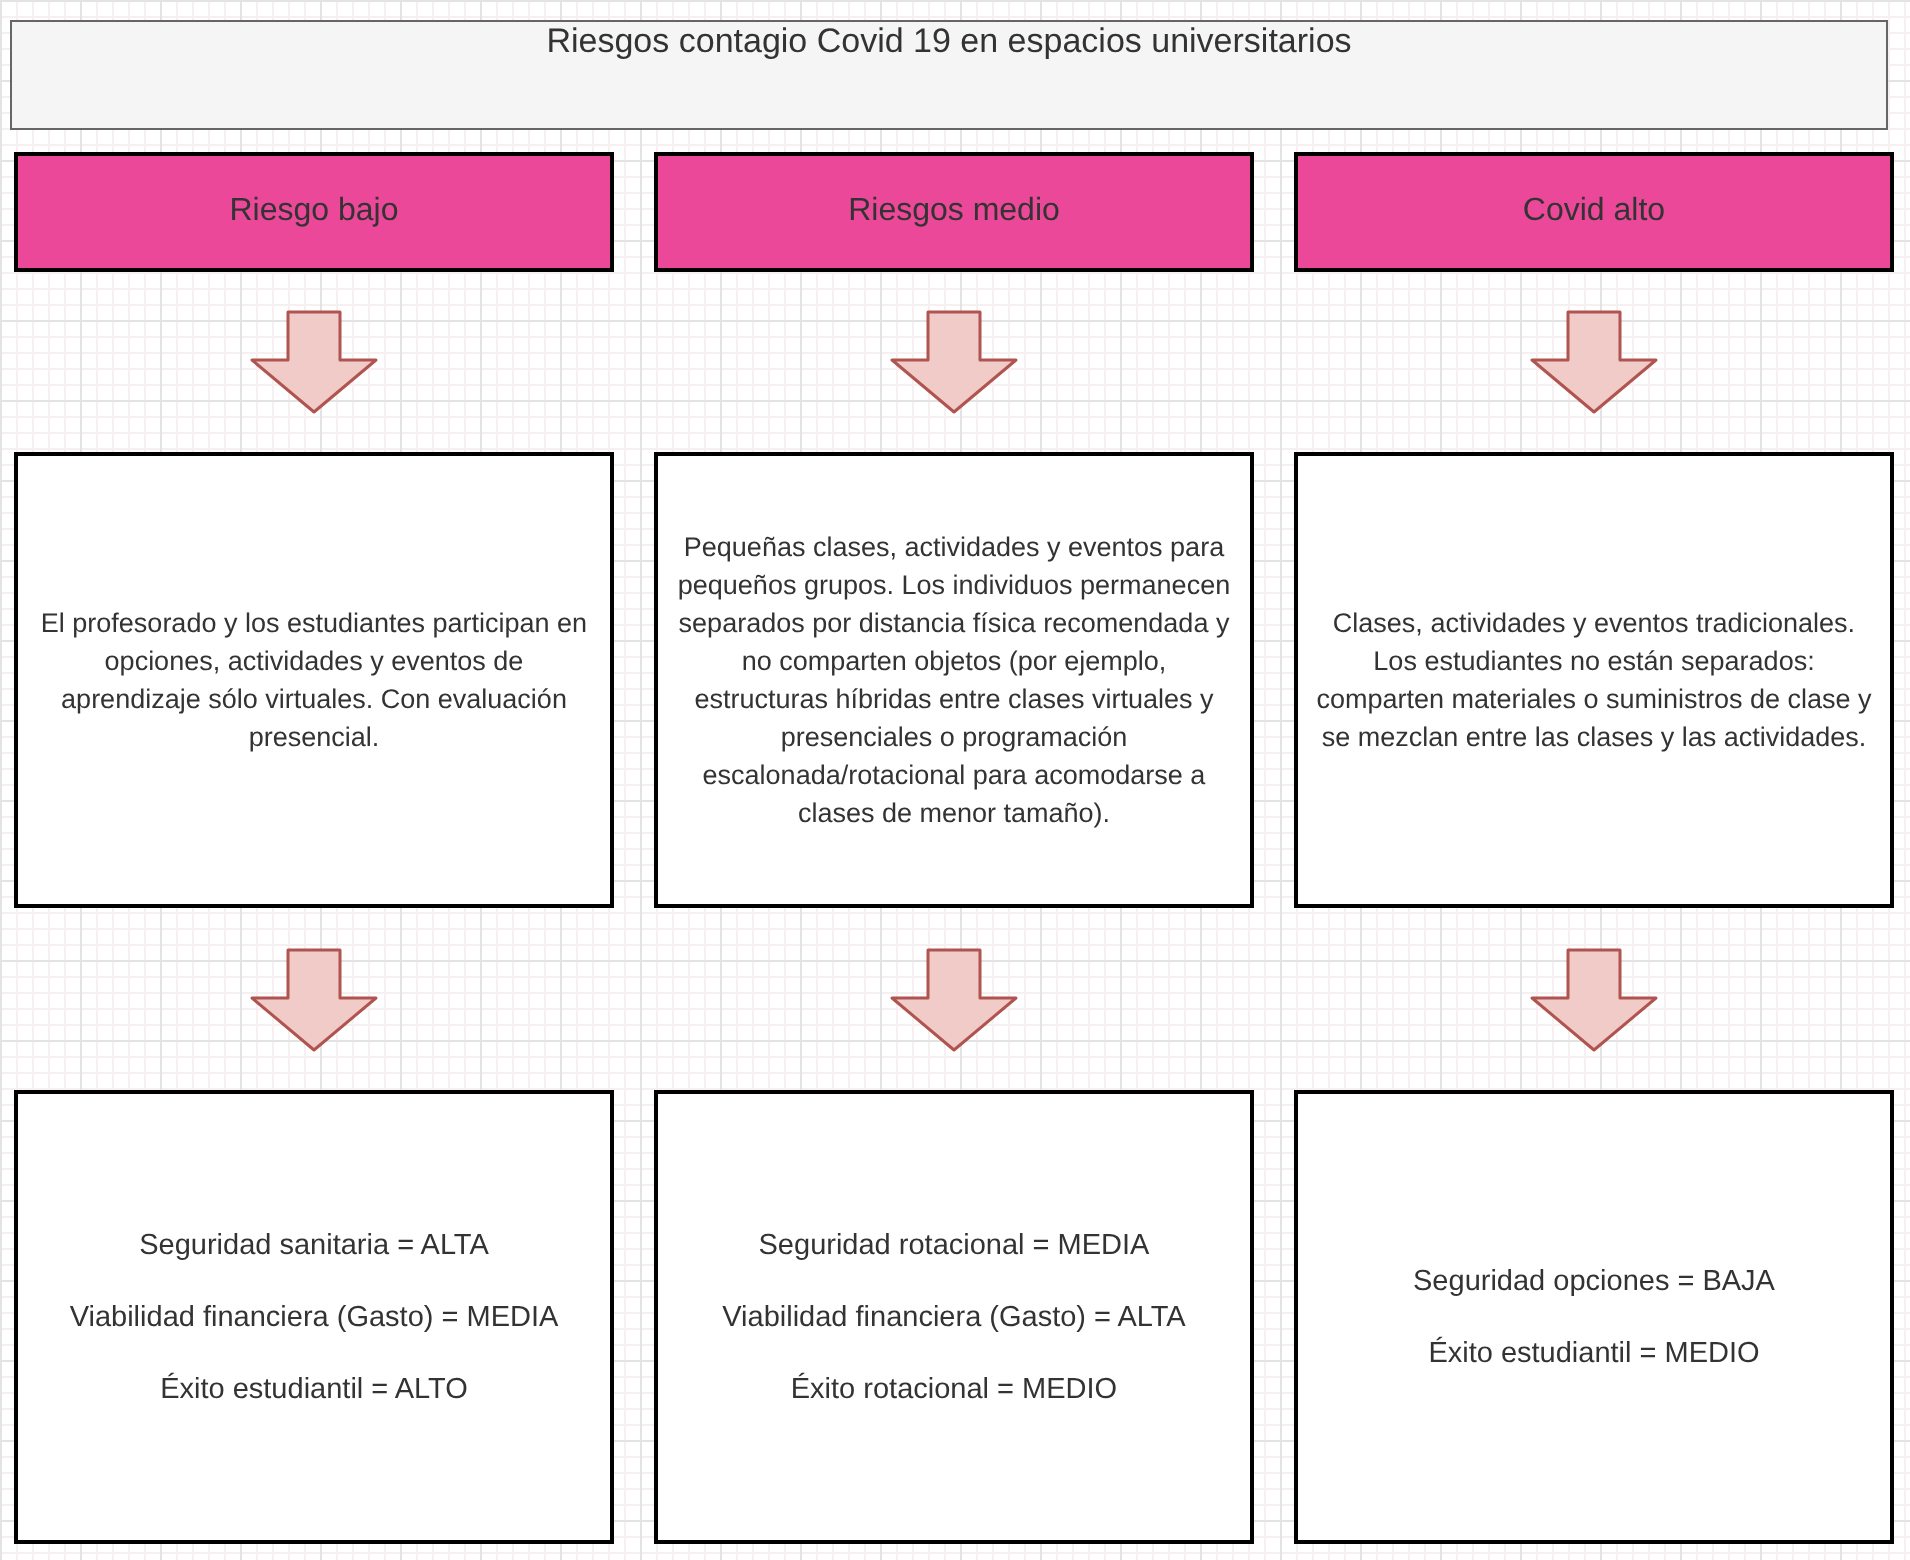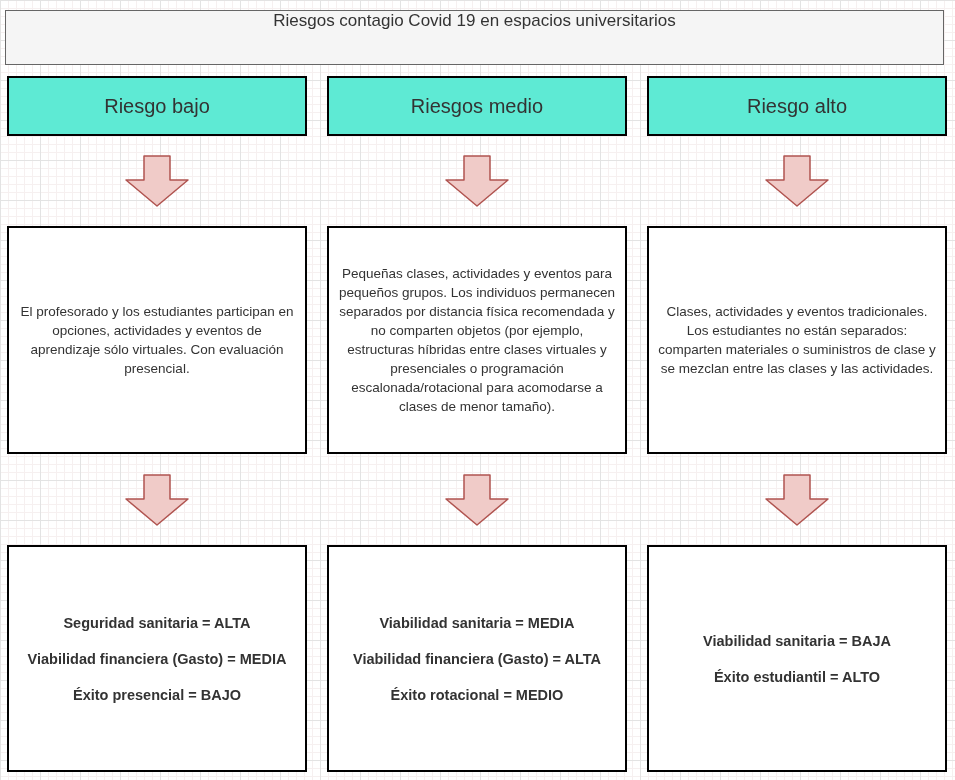--- a/index.html
+++ b/index.html
@@ -38,23 +38,23 @@
     top: 76px;
     width: 300px;
     display: flex; flex-direction: column;
   }
   .col-0 { left: 7px; }
   .col-1 { left: 327px; }
   .col-2 { left: 647px; }
   .header-box {
     height: 60px;
     border: 2px solid var(--box-border);
-    background: #5eead4;
+    background: #ec4899;
     display: flex; align-items: center; justify-content: center;
-    font-size: 20px;
+    font-size: 16px;
   }
   .arrow-wrap {
     display: flex; align-items: center; justify-content: center;
   }
   .arrow-wrap.gap1 { height: 90px; }
   .arrow-wrap.gap2 { height: 91px; }
   .arrow-svg { width: 64px; height: 52px; display: block; }
   .arrow-svg path {
     fill: var(--arrow-fill);
     stroke: var(--arrow-stroke);
@@ -74,21 +74,21 @@
   .outcome-box {
     height: 227px;
     border: 2px solid var(--box-border);
     background: #ffffff;
     display: flex; flex-direction: column;
     align-items: center; justify-content: center;
     text-align: center;
     font-size: 14.5px;
     line-height: 18px;
   }
-  .outcome-box p { margin: 9px 0; font-weight: bold; }
+  .outcome-box p { margin: 9px 0; }
 </style>
 </head>
 <body>
 
 <div class="title-box">
   <span>Riesgos contagio Covid 19 en espacios universitarios</span>
 </div>
 
 <div class="column col-0">
   <div class="header-box">
@@ -103,21 +103,21 @@
     <p>El profesorado y los estudiantes participan en opciones, actividades y eventos de aprendizaje sólo virtuales. Con evaluación presencial.</p>
   </div>
   <div class="arrow-wrap gap2">
     <svg class="arrow-svg" viewBox="0 0 64 52">
       <path d="M 19 1 L 45 1 L 45 25 L 63 25 L 32 51 L 1 25 L 19 25 Z"></path>
     </svg>
   </div>
   <div class="outcome-box">
     <p>Seguridad sanitaria = ALTA</p>
     <p>Viabilidad financiera (Gasto) = MEDIA</p>
-    <p>Éxito presencial = BAJO</p>
+    <p>Éxito estudiantil = ALTO</p>
   </div>
 </div>
 
 <div class="column col-1">
   <div class="header-box">
     <span>Riesgos medio</span>
   </div>
   <div class="arrow-wrap gap1">
     <svg class="arrow-svg" viewBox="0 0 64 52">
       <path d="M 19 1 L 45 1 L 45 25 L 63 25 L 32 51 L 1 25 L 19 25 Z"></path>
@@ -125,40 +125,40 @@
   </div>
   <div class="desc-box">
     <p>Pequeñas clases, actividades y eventos para pequeños grupos. Los individuos permanecen separados por distancia física recomendada y no comparten objetos (por ejemplo, estructuras híbridas entre clases virtuales y presenciales o programación escalonada/rotacional para acomodarse a clases de menor tamaño).</p>
   </div>
   <div class="arrow-wrap gap2">
     <svg class="arrow-svg" viewBox="0 0 64 52">
       <path d="M 19 1 L 45 1 L 45 25 L 63 25 L 32 51 L 1 25 L 19 25 Z"></path>
     </svg>
   </div>
   <div class="outcome-box">
-    <p>Viabilidad sanitaria = MEDIA</p>
+    <p>Seguridad rotacional = MEDIA</p>
     <p>Viabilidad financiera (Gasto) = ALTA</p>
     <p>Éxito rotacional = MEDIO</p>
   </div>
 </div>
 
 <div class="column col-2">
   <div class="header-box">
-    <span>Riesgo alto</span>
+    <span>Covid alto</span>
   </div>
   <div class="arrow-wrap gap1">
     <svg class="arrow-svg" viewBox="0 0 64 52">
       <path d="M 19 1 L 45 1 L 45 25 L 63 25 L 32 51 L 1 25 L 19 25 Z"></path>
     </svg>
   </div>
   <div class="desc-box">
     <p>Clases, actividades y eventos tradicionales. Los estudiantes no están separados: comparten materiales o suministros de clase y se mezclan entre las clases y las actividades.</p>
   </div>
   <div class="arrow-wrap gap2">
     <svg class="arrow-svg" viewBox="0 0 64 52">
       <path d="M 19 1 L 45 1 L 45 25 L 63 25 L 32 51 L 1 25 L 19 25 Z"></path>
     </svg>
   </div>
   <div class="outcome-box">
-    <p>Viabilidad sanitaria = BAJA</p>
-    <p>Éxito estudiantil = ALTO</p>
+    <p>Seguridad opciones = BAJA</p>
+    <p>Éxito estudiantil = MEDIO</p>
   </div>
 </div>
 
 </body></html>

